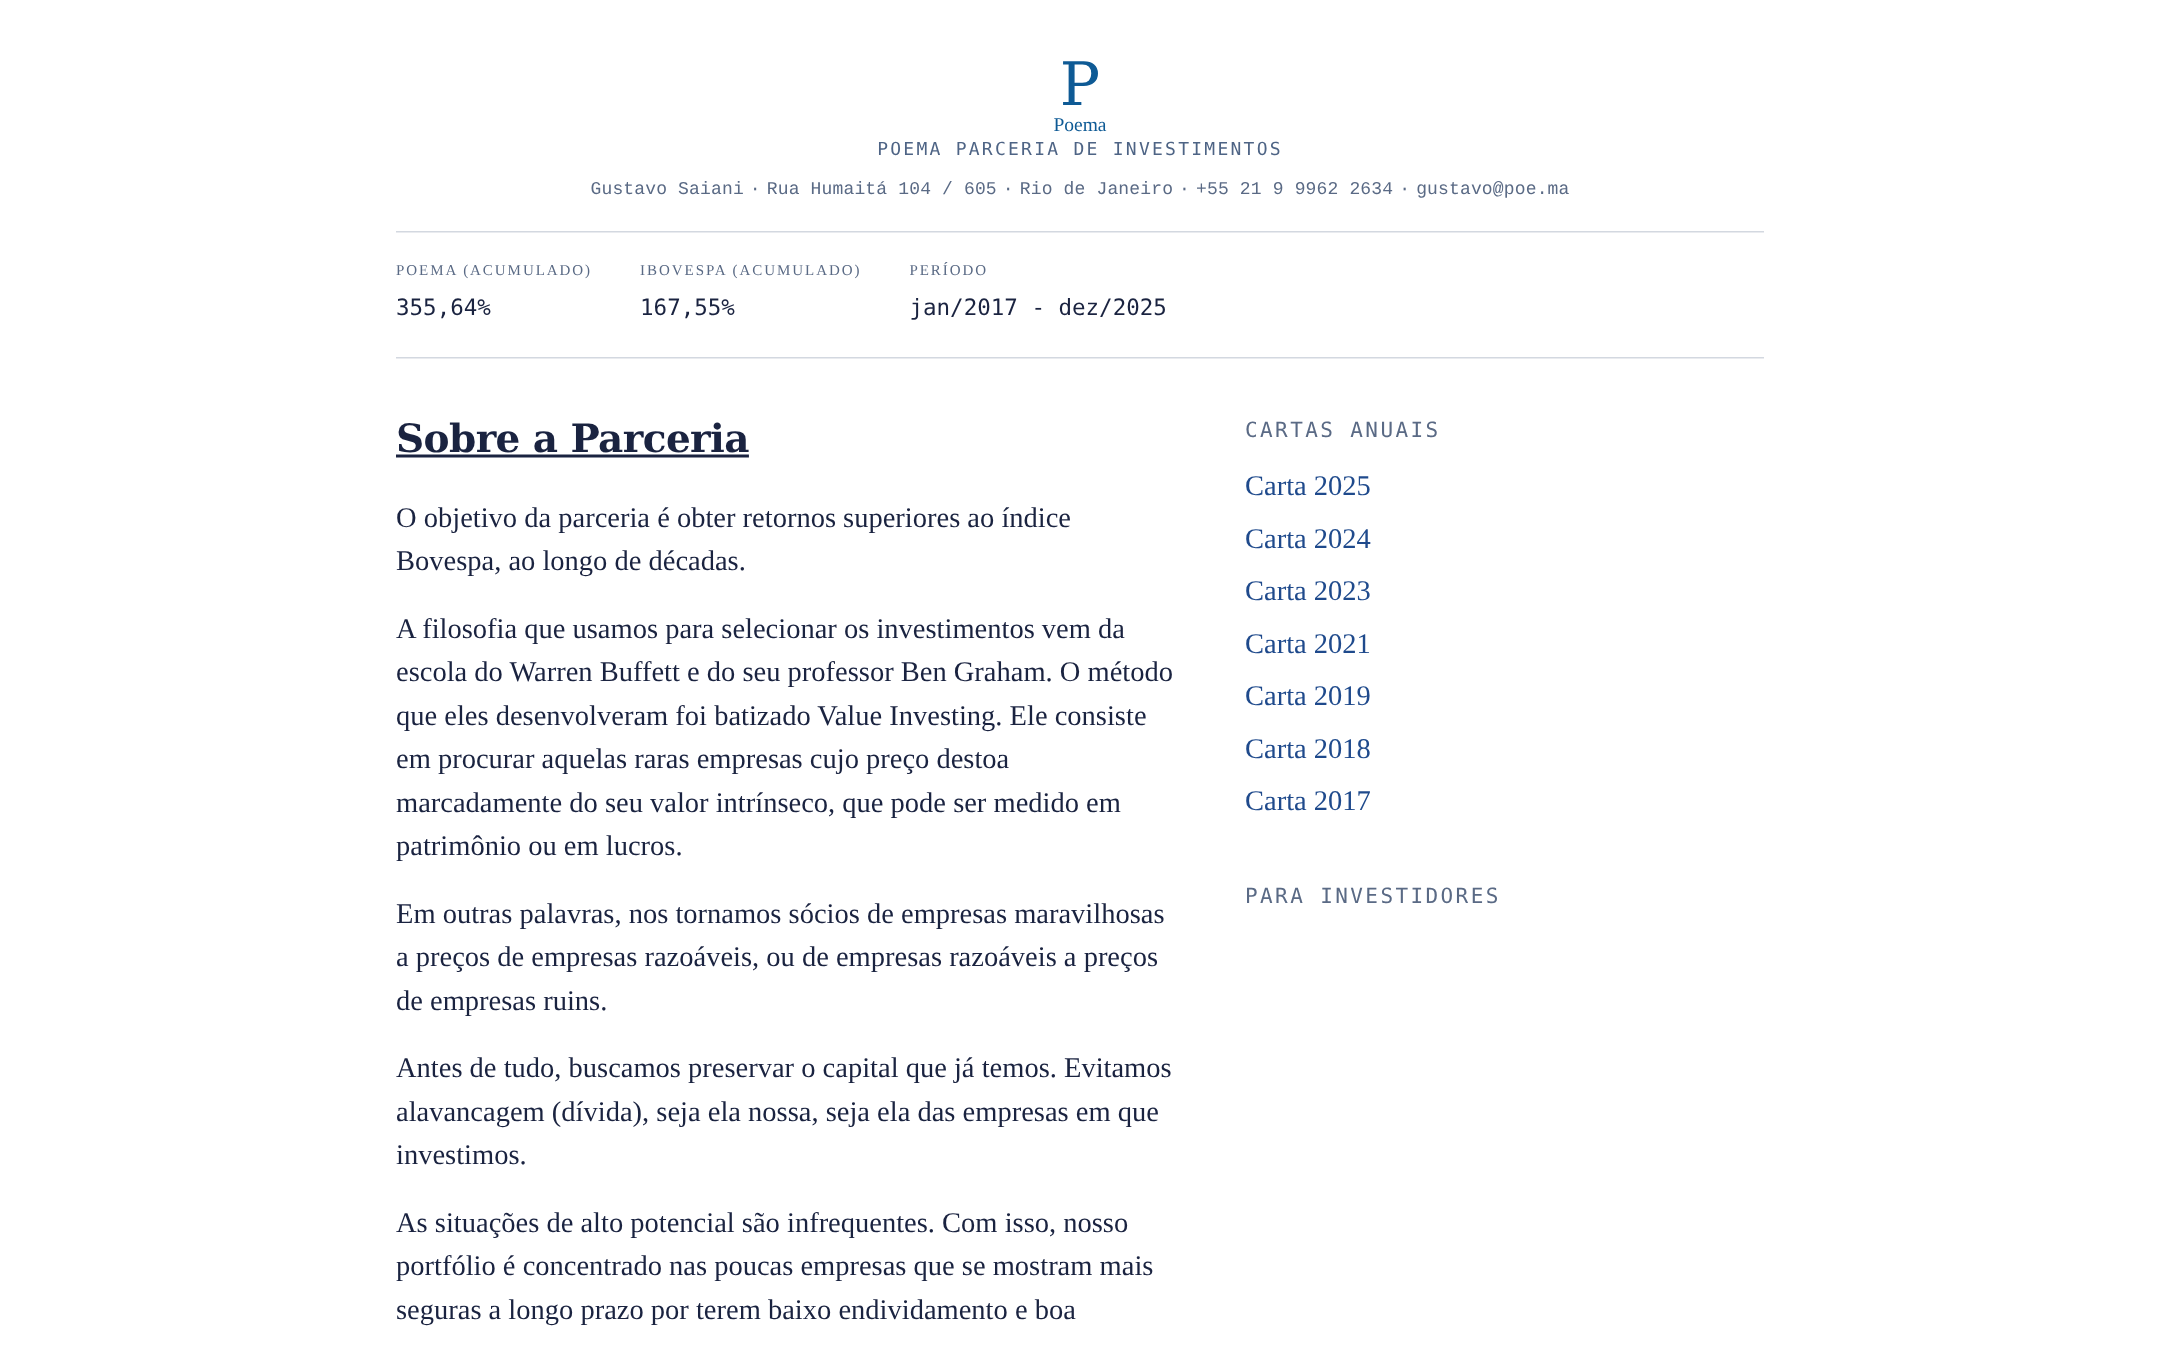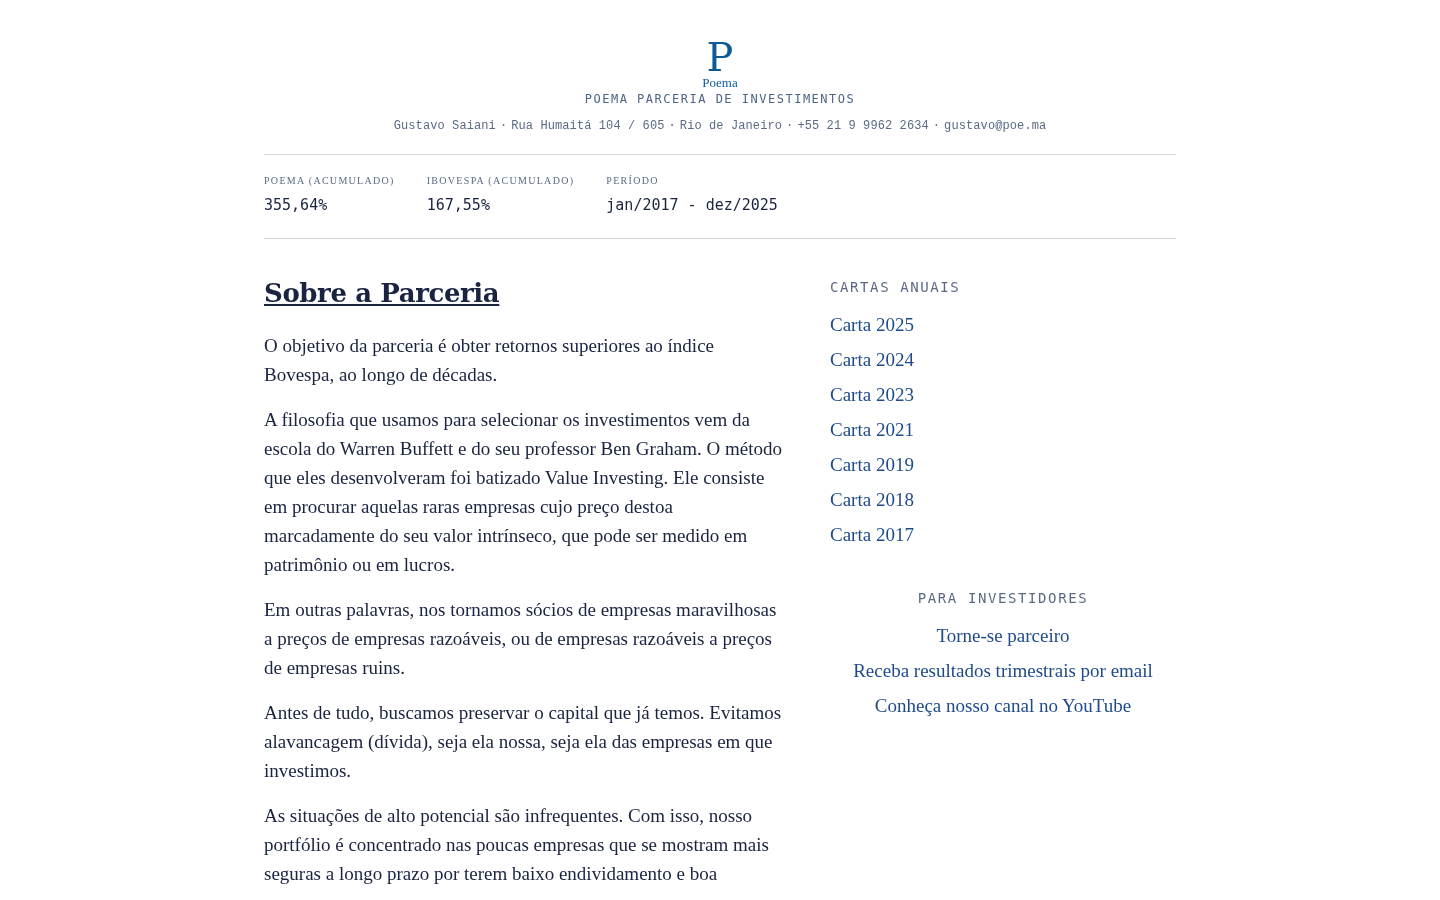--- a/index.html
+++ b/index.html
@@ -134,21 +134,21 @@
     .side-list li {
       line-height: 35px;
       height: 35px;
     }
     .side-list a {
       font-family: "Liberation Serif", "DejaVu Serif", serif;
       font-size: 19px;
       color: #1f4a8c;
       text-decoration: none;
     }
-    .side-section + .side-section { margin-top: 40px; text-align: center; }
+    .side-section + .side-section { margin-top: 40px; }
   </style>
 </head>
 <body>
 
 <div class="page">
   <header class="header">
     <a class="logo" href="#">
       <span class="logo-mark">P</span>
       <span class="logo-word">Poema</span>
     </a>
@@ -196,21 +196,16 @@
           <li><a href="#">Carta 2023</a></li>
           <li><a href="#">Carta 2021</a></li>
           <li><a href="#">Carta 2019</a></li>
           <li><a href="#">Carta 2018</a></li>
           <li><a href="#">Carta 2017</a></li>
         </ul>
       </div>
 
       <div class="side-section">
         <div class="side-label">PARA INVESTIDORES</div>
-        <ul class="side-list">
-          <li><a href="#">Torne-se parceiro</a></li>
-          <li><a href="#">Receba resultados trimestrais por email</a></li>
-          <li><a href="#">Conheça nosso canal no YouTube</a></li>
-        </ul>
       </div>
     </aside>
   </div>
 </div>
 
 </body></html>

